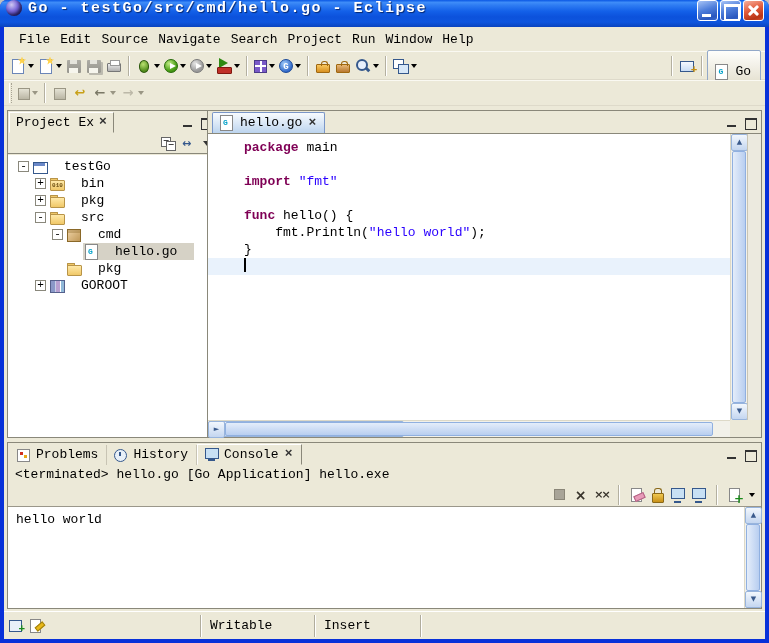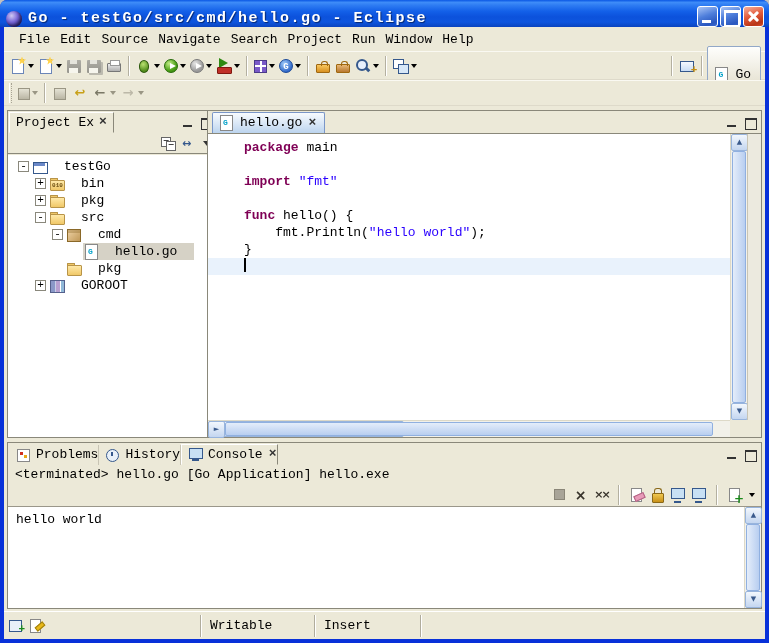--- a/index.html
+++ b/index.html
@@ -1,21 +1,21 @@
 <!DOCTYPE html>
 <html><head>
 <meta charset="utf-8">
 <style>
   html,body { margin:0; padding:0; background:#c0c0c0; }
   * { box-sizing:border-box; }
   .window { position:relative; width:769px; height:643px; background:#0831D9;
             font-family:"Liberation Mono", monospace; border-radius:7px 7px 0 0; overflow:hidden; }
 
   
-  .titlebar { position:absolute; top:0; left:0; right:0; height:27px; display:flex; align-items:flex-end;
+  .titlebar { position:absolute; top:0; left:0; right:0; height:27px; display:flex; align-items:flex-start;
               padding:0 5px 0 6px;
               background:linear-gradient(180deg,#0A57E4 0%,#3E8CF8 9%,#2D7BF2 20%,#1360E8 42%,#0C52DC 62%,#0E55DE 82%,#0A43BE 100%); }
   .title-icon { width:16px; height:16px; border-radius:50%;
                 background:radial-gradient(circle at 35% 30%, #CFC9F2, #7A68D8 40%, #2E2480 85%);
                 box-shadow:inset -2px -2px 3px rgba(0,0,20,.5); flex:none; }
   .title-text { color:#fff; font-weight:bold; font-size:15px; letter-spacing:1.5px; margin-left:6px;
                 text-shadow:1px 1px 1px #05266E; flex:1; white-space:nowrap; overflow:hidden; }
   .tb-btn { width:21px; height:21px; border:1px solid #fff; border-radius:3px; margin-left:2px; position:relative; flex:none; }
   .tb-min,.tb-max { background:linear-gradient(160deg,#A8C4F6 0%,#4E7EDB 45%,#2A57BE 82%,#3B6BD0 100%); }
   .tb-close { background:linear-gradient(160deg,#F6B09C 0%,#E35B3C 45%,#B93517 82%,#D2502E 100%); }
@@ -71,21 +71,21 @@
   .i-search::after { content:""; position:absolute; left:10px; top:10px; width:5px; height:3px; background:#35588C; transform:rotate(45deg); }
   .i-win2::before { content:""; position:absolute; left:0; top:1px; width:9px; height:8px; background:#fff; border:1px solid #35588C; }
   .i-win2::after { content:""; position:absolute; left:5px; top:6px; width:9px; height:8px; background:#D8E8F8; border:1px solid #35588C; }
   .i-mark { width:12px; height:12px; margin-top:2px; background:linear-gradient(#E4E2D4,#BAB6A4); border:1px solid #9A9684; }
   .glyph { font-family:"DejaVu Sans", sans-serif; font-weight:bold; line-height:16px; text-align:center; font-size:13px; }
   .i-lastedit { color:#C8A018; }
   .i-back { color:#7A7866; } .i-fwd { color:#BCB8A8; }
   .i-openpersp { width:14px; height:11px; margin-top:2px; border:1px solid #35588C; background:linear-gradient(#F4F8FE,#C8DCF4); }
   .i-openpersp::after { content:"+"; position:absolute; right:-4px; bottom:-5px; color:#C89010; font-size:11px; font-weight:bold; }
   .persp { display:inline-flex; align-items:flex-end; gap:5px; border:1px solid #92A8C8; background:linear-gradient(#FEFEFC,#E6E2D2);
-           padding:20px 9px 2px 5px; border-radius:2px; font-size:13px; flex:none; }
+           padding:13px 9px 2px 5px; border-radius:2px; font-size:13px; flex:none; }
 
   
   .main { position:absolute; top:79px; left:0; right:0; bottom:28px; }
   .panel { position:absolute; border:1px solid #8A887A; background:#ECE9D8; }
   .explorer { left:3px; top:4px; width:211px; height:328px; }
   .editor   { left:203px; right:3px; top:4px; height:328px; }
   .bottom   { left:3px; right:3px; top:336px; height:167px; }
 
   .phead { height:22px; display:flex; align-items:flex-end; }
   .vtab { display:flex; align-items:center; gap:4px; margin-left:1px; padding:2px 5px 3px 6px; font-size:13px; height:21px;
@@ -149,21 +149,21 @@
   .sb-h { position:absolute; left:0; right:31px; bottom:0; height:17px; background:#F2F1EA; border-top:1px solid #DDD9C8; }
   .sb-h .sb-btn { top:0; } .sb-left { left:0; } .sb-right { right:0; position:absolute; }
   .sb-thumb-h { position:absolute; top:1px; bottom:1px; left:17px; right:17px;
             background:linear-gradient(180deg,#E4EDFA,#B8CEF0); border:1px solid #90B0E0; border-radius:2px; }
   .oruler { position:absolute; top:0; right:0; bottom:17px; width:14px; background:#ECEADF; border-left:1px solid #C8C4B4; }
   .ecorner { position:absolute; right:0; bottom:0; width:31px; height:17px; background:#ECE9D8; }
 
   
   .btabbar { height:22px; display:flex; align-items:flex-end; }
   .btabs { display:flex; align-items:flex-end; height:100%; padding-left:2px; }
-  .btab { display:flex; align-items:center; gap:5px; padding:2px 0 3px 6px; font-size:13px; height:20px; border-right:1px solid #C8C4B4; }
+  .btab { display:flex; align-items:center; gap:5px; padding:2px 8px 3px 6px; font-size:13px; height:20px; border-right:1px solid #C8C4B4; }
   .btab.sel { border:1px solid; border-color:#FFFFFF #8A887A transparent #FFFFFF; background:#ECE9D8; height:21px; }
   .bticon { width:15px; height:14px; position:relative; flex:none; }
   .bt-problems::before { content:""; position:absolute; left:1px; top:1px; width:11px; height:11px; background:#fff; border:1px solid #888; }
   .bt-problems::after { content:""; position:absolute; left:4px; top:4px; width:3px; height:3px; background:#D03020; box-shadow:4px 3px 0 #E8A818; }
   .bt-history::before { content:""; position:absolute; left:1px; top:1px; width:11px; height:11px; border:1px solid #35588C; border-radius:50%; background:#E8F0F8; }
   .bt-history::after { content:""; position:absolute; left:6px; top:4px; width:2px; height:4px; background:#35588C; box-shadow:1px 3px 0 -1px #35588C; }
   .bt-console::before, .ci-mon::before { content:""; position:absolute; left:1px; top:1px; width:12px; height:9px; border:1px solid #35588C; background:#C8E0F4; }
   .bt-console::after, .ci-mon::after { content:""; position:absolute; left:4px; bottom:0; width:7px; height:2px; background:#35588C; }
   .cheader { height:19px; font-size:13px; padding:2px 0 0 7px; white-space:nowrap; overflow:hidden; }
   .ctoolbar { height:21px; display:flex; align-items:center; justify-content:flex-end; gap:4px; padding-right:6px; }

